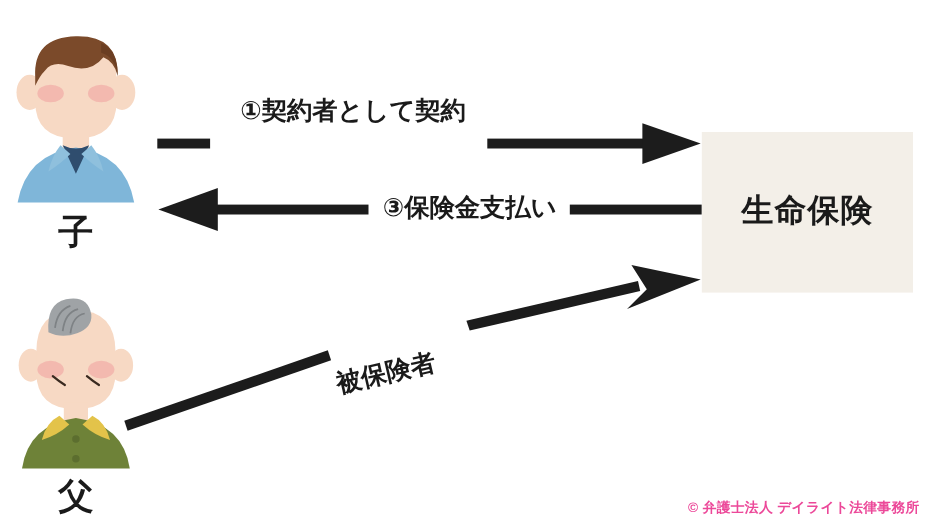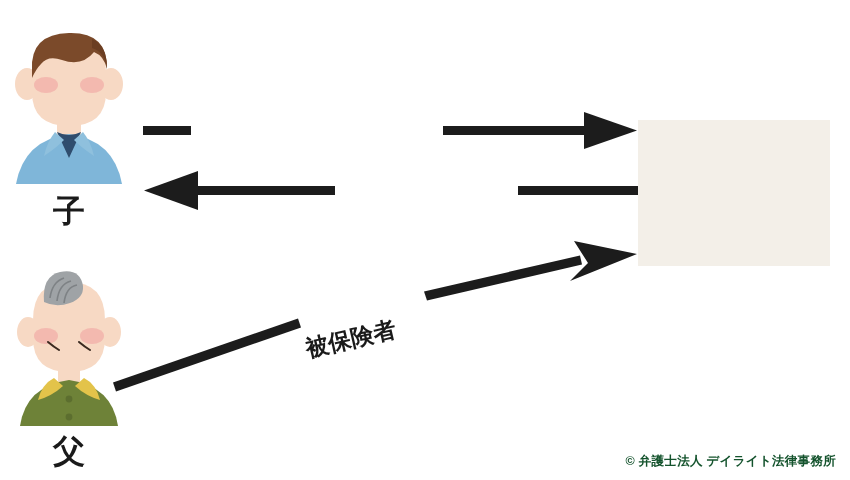--- a/index.html
+++ b/index.html
@@ -73,21 +73,21 @@
     transform-origin: left center;
   }
 
   
   .copyright {
     position: absolute;
     right: 14px;
     bottom: 10px;
     font-size: 12.5px;
     font-weight: 700;
-    color: #14532d;
+    color: #ec4899;
     white-space: nowrap;
     letter-spacing: 0.3px;
   }
 
   svg.layer {
     position: absolute;
     left: 0;
     top: 0;
     width: 850px;
     height: 480px;
@@ -114,20 +114,21 @@
     </g>
 
     <g>
       <polygon points="113,382.5 298,318.5 301,327.5 116,391.5" fill="#1C1C1C"></polygon>
       <polygon points="424,291.5 580,255.5 582,264.5 427,300.5" fill="#1C1C1C"></polygon>
       <polygon points="637,254 574,241 588,263 570,281" fill="#1C1C1C"></polygon>
     </g>
   </svg>
 
   <div class="company-box">
+    <div class="company-line">生命保険</div>
   </div>
 
   <div class="person" style="left:8px; top:22px; width:122px; height:200px;">
     <svg width="122" height="165" viewBox="0 0 122 165">
 
       <ellipse cx="19" cy="62" rx="12" ry="16" fill="#F7D9C4"></ellipse>
       <ellipse cx="103" cy="62" rx="12" ry="16" fill="#F7D9C4"></ellipse>
 
       <path d="M24 50 Q24 14 61 14 Q98 14 98 50 L98 70 Q98 104 61 104 Q24 104 24 70 Z" fill="#F7D9C4"></path>
 
@@ -175,22 +176,24 @@
       <path d="M46 120 Q34 126 30 142 Q44 138 55 128 Z" fill="#E3C34A"></path>
       <path d="M76 120 Q88 126 92 142 Q78 138 67 128 Z" fill="#E3C34A"></path>
 
       <circle cx="61" cy="141" r="3.4" fill="#5C6E2F"></circle>
       <circle cx="61" cy="159" r="3.4" fill="#5C6E2F"></circle>
     </svg>
     <div class="person-label" style="top:172px;">父</div>
   </div>
 
   <div class="label-block" style="left:196px; top:84px; width:250px;">
+    <div>①契約者として契約</div>
   </div>
 
   <div class="label-block" style="left:334px; top:172px; width:186px;">
+    <div>③保険金支払い</div>
   </div>
 
   <div class="diag-label" style="left:306px; top:334px; transform: rotate(-13deg);">被保険者</div>
 
   <div class="copyright">© 弁護士法人 デイライト法律事務所</div>
 
 </div>
 
 </body></html>

